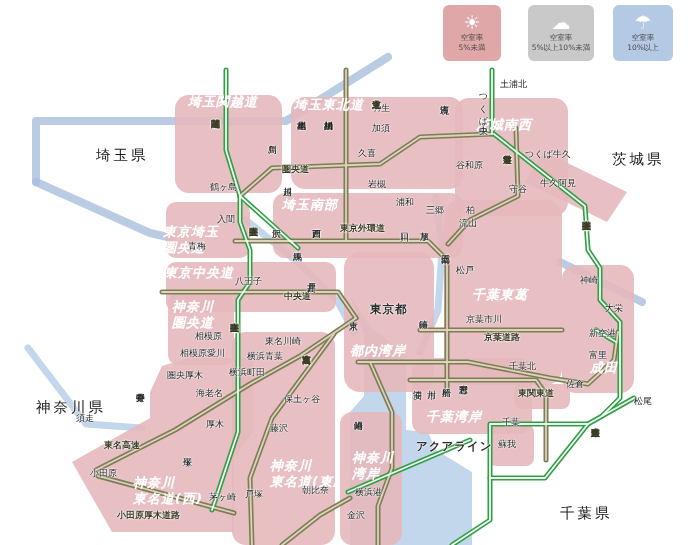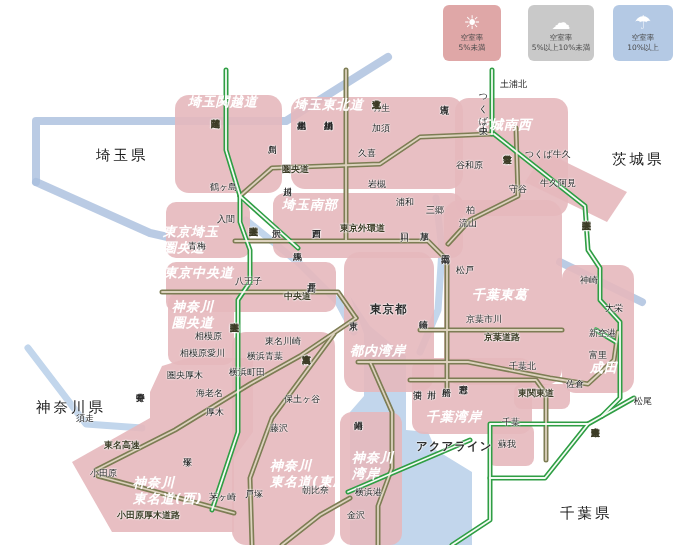--- a/index.html
+++ b/index.html
@@ -204,21 +204,21 @@
       <div class="lbl r" style="left: 518px; top: 389px;">東関東道</div>
       <div class="lbl " style="left: 509px; top: 362px;">千葉北</div>
       <div class="lbl " style="left: 610px; top: 397px; padding-left: 24px;">松尾</div>
       <div class="lbl " style="left: 502px; top: 418px;">千葉</div>
       <div class="lbl " style="left: 498px; top: 440px;">蘇我</div>
       <div class="lbl b" style="left: 416px; top: 440px;">アクアライン</div>
       <div class="lbl " style="left: 195px; top: 332px;">相模原</div>
       <div class="lbl " style="left: 180px; top: 349px; text-align: center;">相模原愛川</div>
       <div class="lbl " style="left: 167px; top: 371px;">圏央厚木</div>
       <div class="lbl " style="left: 196px; top: 389px;">海老名</div>
-      <div class="lbl " style="left: 206px; top: 408px;">厚木</div>
+      <div class="lbl " style="left: 206px; top: 420px;">厚木</div>
       <div class="lbl " style="left: 76px; top: 414px;">須走</div>
       <div class="lbl r" style="left: 104px; top: 441px;">東名高速</div>
       <div class="lbl " style="left: 90px; top: 469px;">小田原</div>
       <div class="lbl " style="left: 209px; top: 493px;">茅ヶ崎</div>
       <div class="lbl r" style="left: 117px; top: 511px; text-align: center;">小田原厚木道路</div>
       <div class="lbl " style="left: 245px; top: 490px;">戸塚</div>
       <div class="lbl " style="left: 270px; top: 424px;">藤沢</div>
       <div class="lbl " style="left: 302px; top: 486px;">朝比奈</div>
       <div class="lbl " style="left: 284px; top: 395px;">保土ヶ谷</div>
       <div class="lbl " style="left: 229px; top: 368px;">横浜町田</div>

